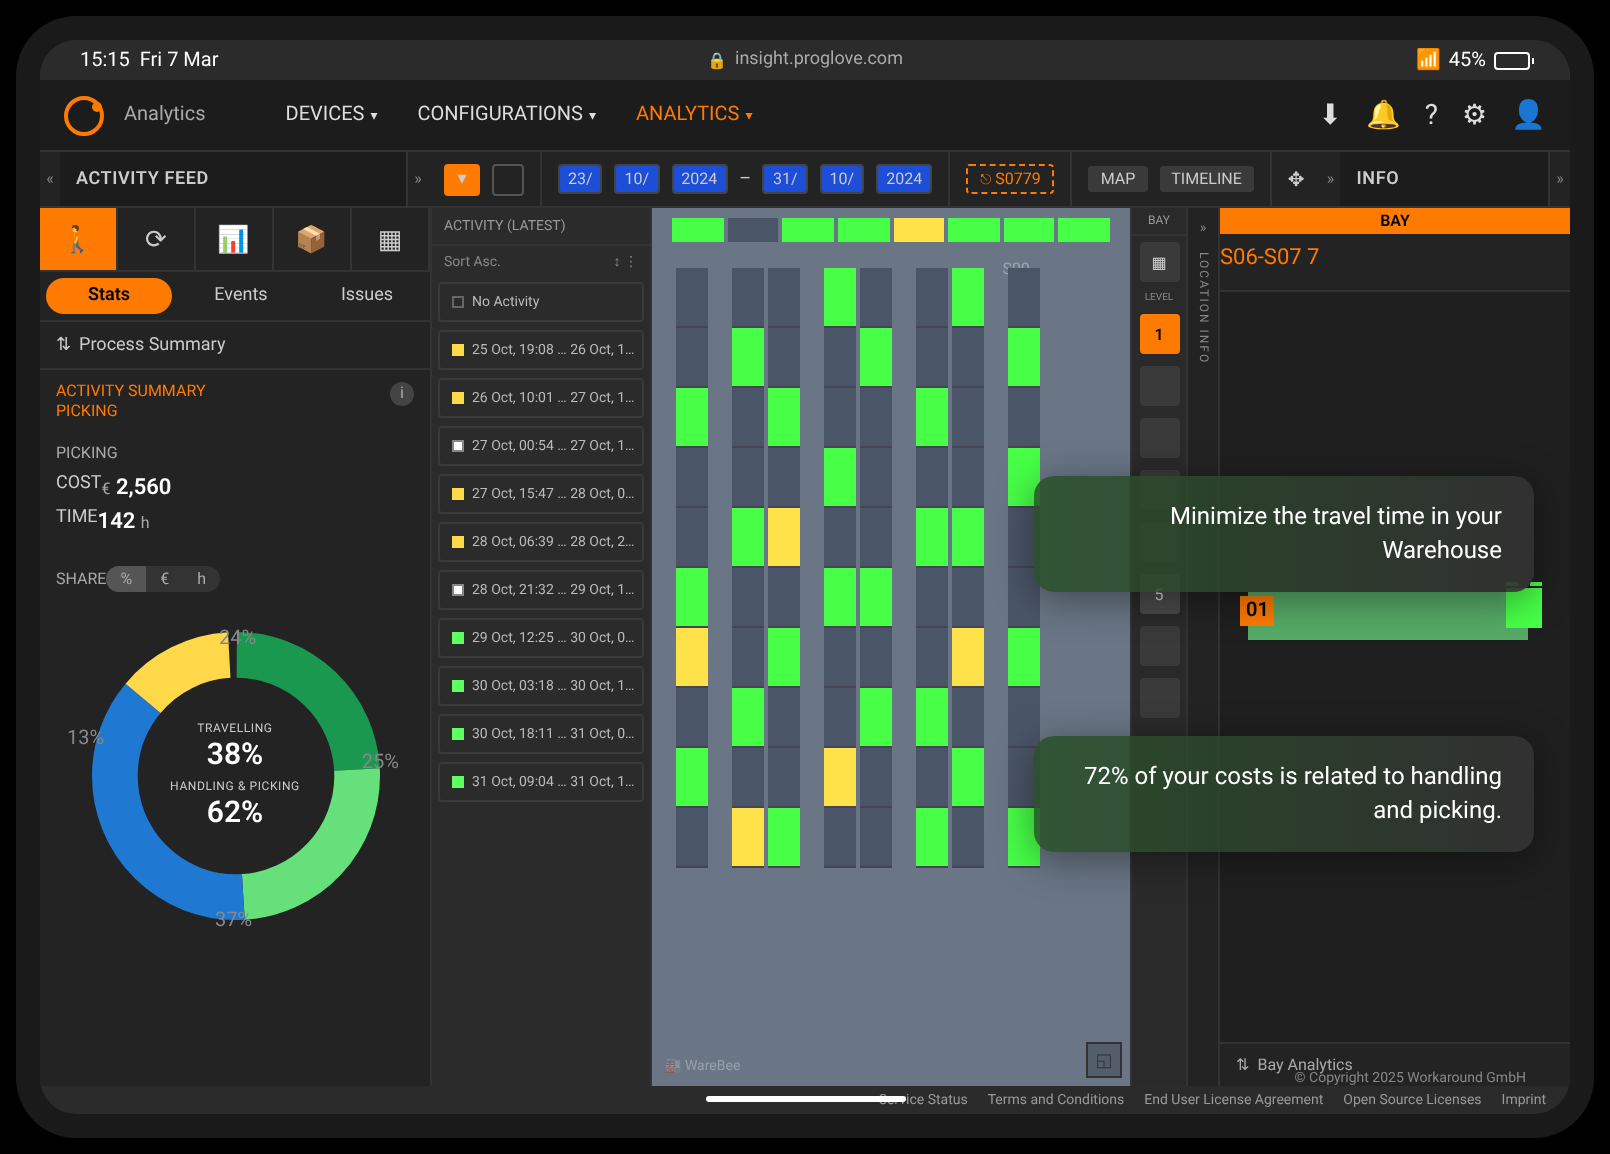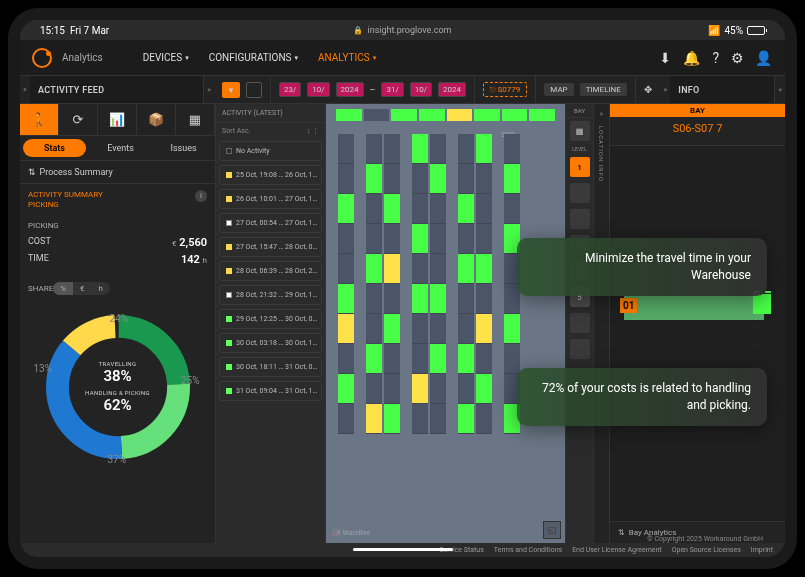--- a/index.html
+++ b/index.html
@@ -30,42 +30,42 @@
 .top-icon { color:#ddd; margin-left:12px; cursor:pointer; font-size:14px; }
 
 
 .toolbar { height:28px; background:#232323; display:flex; align-items:stretch; border-bottom:1px solid #333; }
 .tb-seg { display:flex; align-items:center; padding:0 8px; border-right:1px solid #333; font-size:9px; color:#ccc; gap:6px; }
 .tb-seg.dark { background:#1c1c1c; }
 .tb-expand { flex:0 0 10px; display:flex; align-items:center; justify-content:center; color:#888; font-size:8px; }
 .tb-label { font-weight:600; letter-spacing:0.3px; }
 .tb-orange { background:#ff7a00; width:18px; height:16px; display:flex; align-items:center; justify-content:center; border-radius:2px; }
 .tb-box { width:16px; height:16px; border:1px solid #555; border-radius:2px; }
-.date-chip { background:#be185d; border:1px solid #444; padding:2px 4px; border-radius:2px; font-size:8px; }
+.date-chip { background:#1d4ed8; border:1px solid #444; padding:2px 4px; border-radius:2px; font-size:8px; }
 .loc-chip { color:#ff7a00; border:1px dashed #ff7a00; padding:2px 6px; border-radius:2px; font-size:8px; }
 .pill { background:#3a3a3a; padding:2px 6px; border-radius:2px; font-size:8px; }
 .move-icon { font-size:10px; }
 
 
 .content { flex:1; display:flex; overflow:hidden; }
 
 
 .left { width:196px; background:#232323; border-right:1px solid #333; display:flex; flex-direction:column; }
 .icon-row { height:32px; display:flex; }
 .icon-cell { flex:1; display:flex; align-items:center; justify-content:center; border-right:1px solid #333; border-bottom:1px solid #333; color:#ccc; font-size:13px; cursor:pointer; }
 .icon-cell.active { background:#ff7a00; }
 .tabs-row { height:24px; display:flex; }
 .tab { flex:1; display:flex; align-items:center; justify-content:center; font-size:9px; color:#ccc; cursor:pointer; }
 .tab.active { background:#ff7a00; border-radius:10px; margin:3px; color:#000; font-weight:600; }
 .section-hdr { padding:6px 8px; font-size:9px; color:#ccc; border-top:1px solid #333; border-bottom:1px solid #333; display:flex; align-items:center; gap:4px; }
 .activity-label { padding:6px 8px; font-size:8px; color:#ff7a00; line-height:1.3; display:flex; justify-content:space-between; align-items:flex-start; }
 .info-dot { width:12px; height:12px; border-radius:50%; background:#444; color:#aaa; font-size:8px; display:flex; align-items:center; justify-content:center; }
 .metric-group { padding:4px 8px 8px; }
 .metric-title { font-size:8px; color:#aaa; margin-bottom:4px; }
-.metric-row { display:flex; justify-content:space-between; font-size:9px; color:#ccc; padding:2px 0; }
+.metric-row { display:flex; font-size:9px; color:#ccc; padding:2px 0; }
 .metric-val { font-weight:600; color:#fff; font-size:11px; }
 .metric-val .unit { font-size:8px; color:#aaa; font-weight:400; }
 .share-row { display:flex; justify-content:flex-start; align-items:center; padding:6px 8px; font-size:8px; color:#aaa; }
 .share-toggle { display:flex; background:#333; border-radius:10px; overflow:hidden; }
 .share-toggle span { padding:2px 7px; font-size:8px; cursor:pointer; }
 .share-toggle .active { background:#555; }
 
 .donut-wrap { position:relative; width:160px; height:160px; margin:6px auto; }
 .donut { width:100%; height:100%; }
 .donut-center { position:absolute; top:50%; left:50%; transform:translate(-50%,-50%); text-align:center; color:#ccc; }
@@ -104,21 +104,21 @@
 .lvl-lbl { font-size:5px; text-align:center; color:#888; padding:2px 0; }
 
 
 .v-strip { width:16px; background:#232323; display:flex; flex-direction:column; align-items:center; padding-top:6px; border-right:1px solid #333; }
 .v-expand { font-size:7px; color:#888; }
 .v-text { writing-mode:vertical-lr; font-size:6px; color:#888; margin-top:8px; letter-spacing:1px; }
 
 
 .right { width:175px; background:#232323; display:flex; flex-direction:column; position:relative; }
 .bay-title-bar { background:#ff7a00; text-align:center; font-size:8px; padding:2px 0; font-weight:600; }
-.bay-code { text-align:center; padding:5px 0 10px; color:#ff7a00; font-size:11px; border-bottom:1px solid #333; }
+.bay-code { text-align:left; padding:5px 0 10px; color:#ff7a00; font-size:11px; border-bottom:1px solid #333; }
 .bay-body { flex:1; background:#1f1f1f; position:relative; padding:10px; }
 .bay-vis { position:absolute; left:14px; top:150px; width:140px; height:24px; background:#5a6; display:flex; }
 .bay-num { position:absolute; left:10px; top:152px; background:#ff7a00; font-size:10px; padding:2px 3px; font-weight:600; }
 .bay-stub { position:absolute; right:14px; top:148px; width:18px; height:20px; background:#47ff47; }
 .bay-stub::before { content:''; position:absolute; top:-3px; left:0; right:0; height:2px; border-top:2px dashed #47ff47; }
 .bay-props { padding:6px 8px; font-size:8px; color:#aaa; border-top:1px solid #333; display:flex; align-items:center; gap:4px; }
 
 
 .callout { position:absolute; right:18px; background:linear-gradient(90deg, rgba(40,80,40,0.85), rgba(50,50,50,0.92)); padding:12px 16px; border-radius:10px; color:#fff; font-size:12px; text-align:right; max-width:250px; box-shadow:0 4px 20px rgba(0,0,0,0.4); z-index:50; line-height:1.4; }
 

